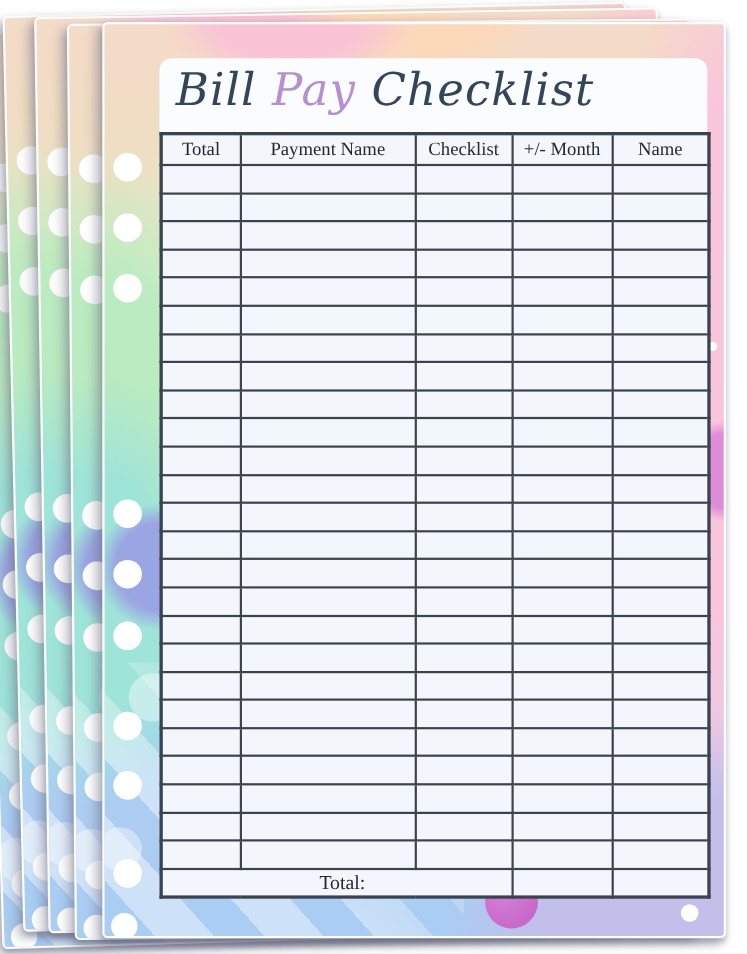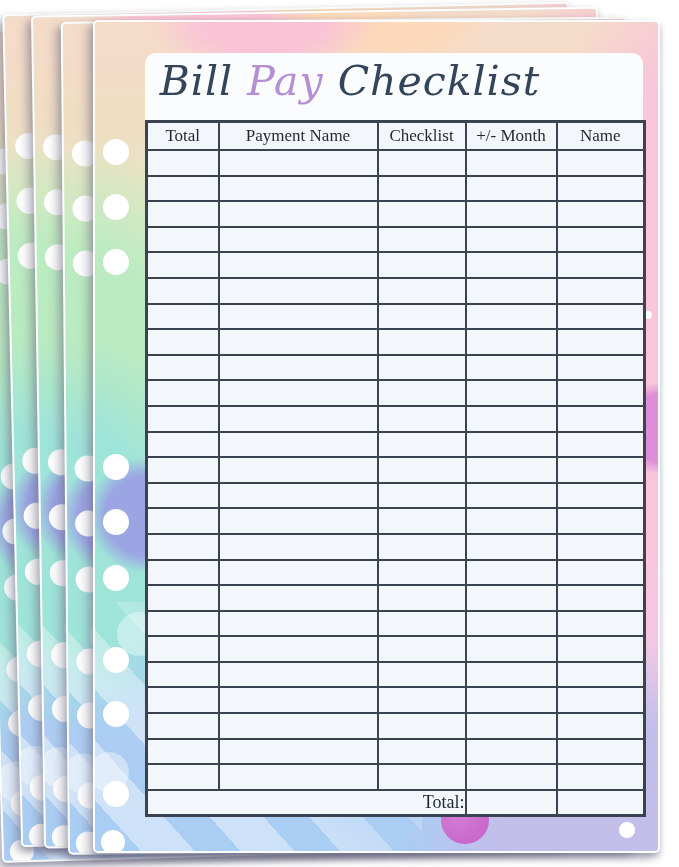--- a/index.html
+++ b/index.html
@@ -99,21 +99,21 @@
     padding:0;
     font-family:"Liberation Serif", serif;
   }
   table.checklist{border:3px solid var(--table-border,#3c4350);}
   table.checklist th{
     height:26px;font-weight:normal;font-size:17px;color:#1f2732;
   }
   table.checklist tbody td{height:23.6px;}
   table.checklist td.total-cell{
     font-size:18px;color:#1f2732;height:23px;
-    padding-left:10px;text-align:right;
+    padding-left:10px;text-align:center;
   }
   col.c1{width:72px;} col.c2{width:159px;} col.c3{width:88px;}
   col.c4{width:91px;} col.c5{width:88px;}
 </style>
 </head>
 <body>
 
 <div class="scene">
   <div class="sheet b4">
       <div class="dot" style="left: 8px; top: 117px; width: 26px; height: 26px;"></div>

